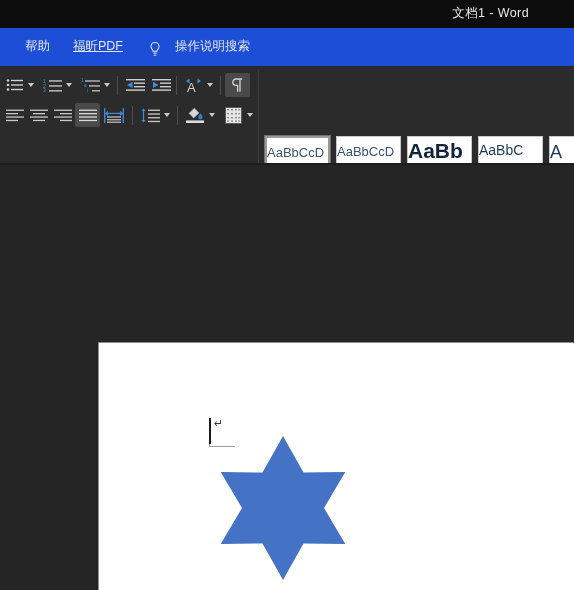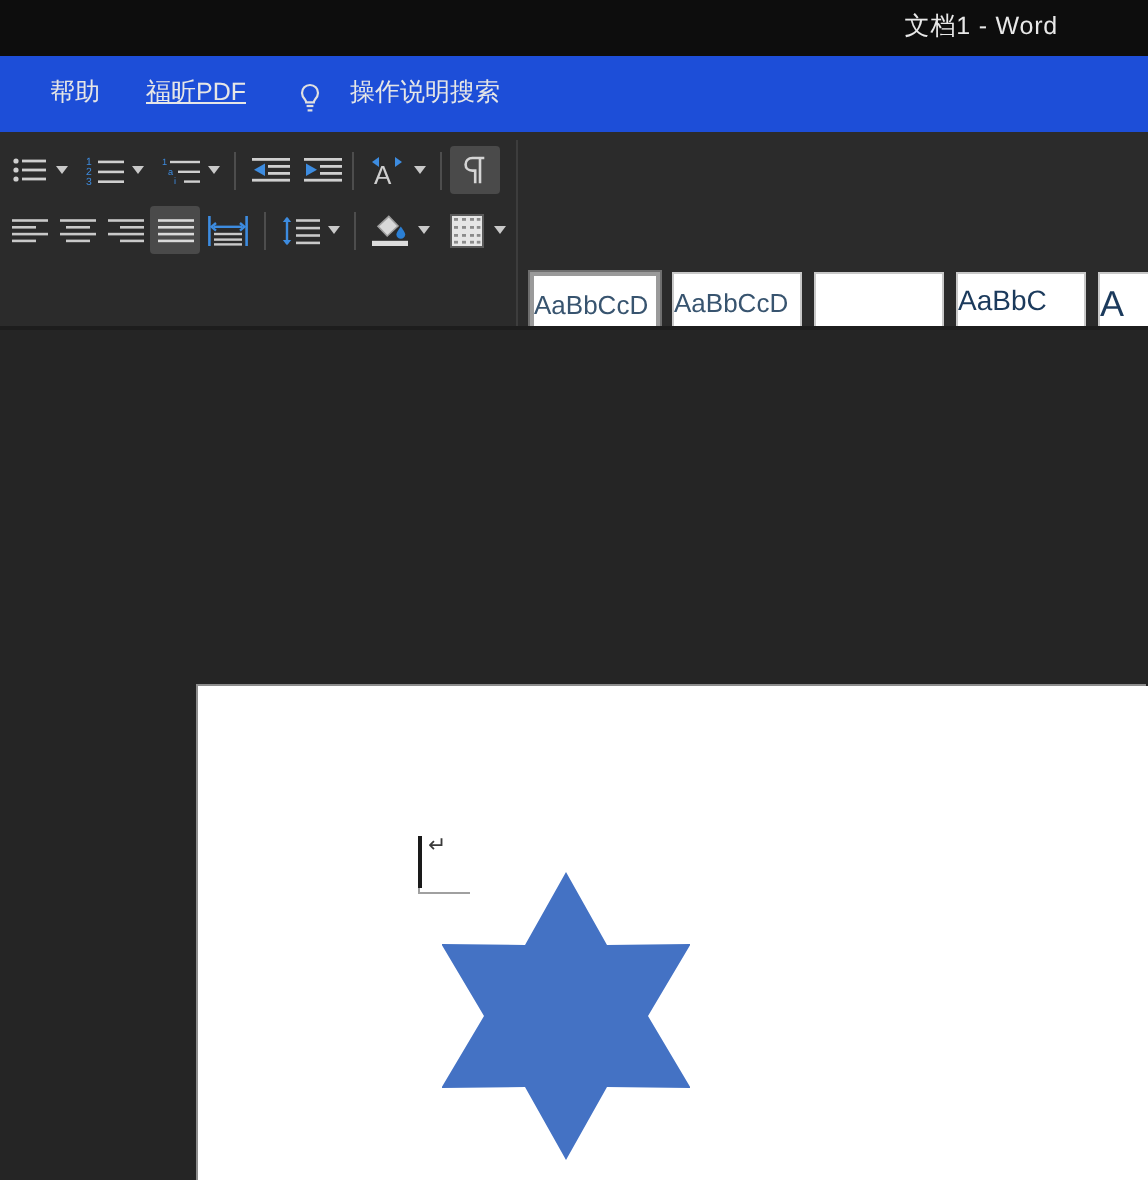--- a/index.html
+++ b/index.html
@@ -368,20 +368,21 @@
           <span class="pilcrow-mini">↵</span><span>正文</span>
         </div>
       </div>
       <div class="style-card" style="left:71px;">
         <div class="sample nospace">AaBbCcD</div>
         <div class="sname">
           <span class="pilcrow-mini">↵</span><span>无间隔</span>
         </div>
       </div>
       <div class="style-card" style="left:142px;">
+        <div class="sample h1">AaBb</div>
         <div class="sname">标题 1</div>
       </div>
       <div class="style-card" style="left:213px;">
         <div class="sample h2">AaBbC</div>
         <div class="sname">标题 2</div>
       </div>
       <div class="style-card" style="left:284px;">
         <div class="sample h3">A</div>
       </div>
     </div>

